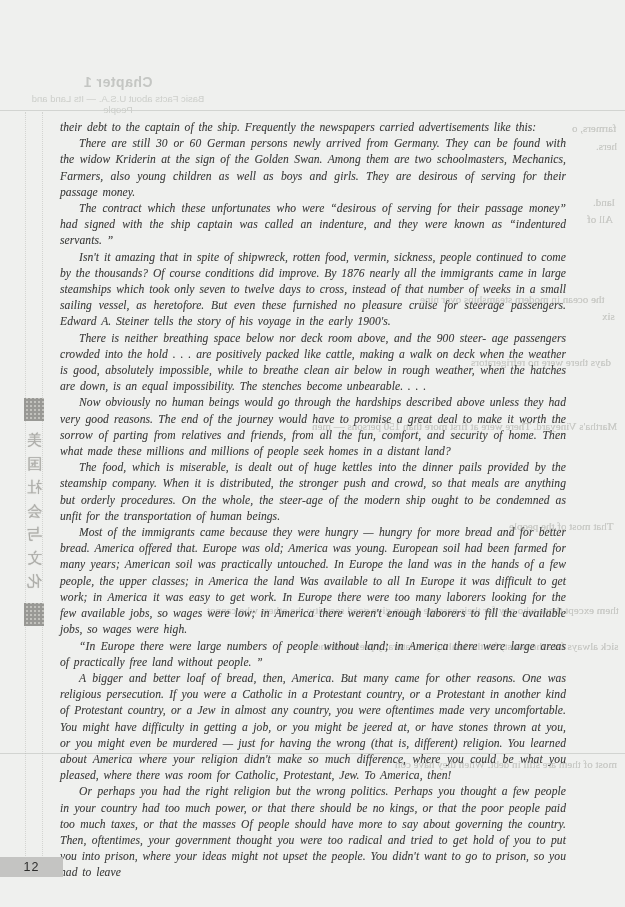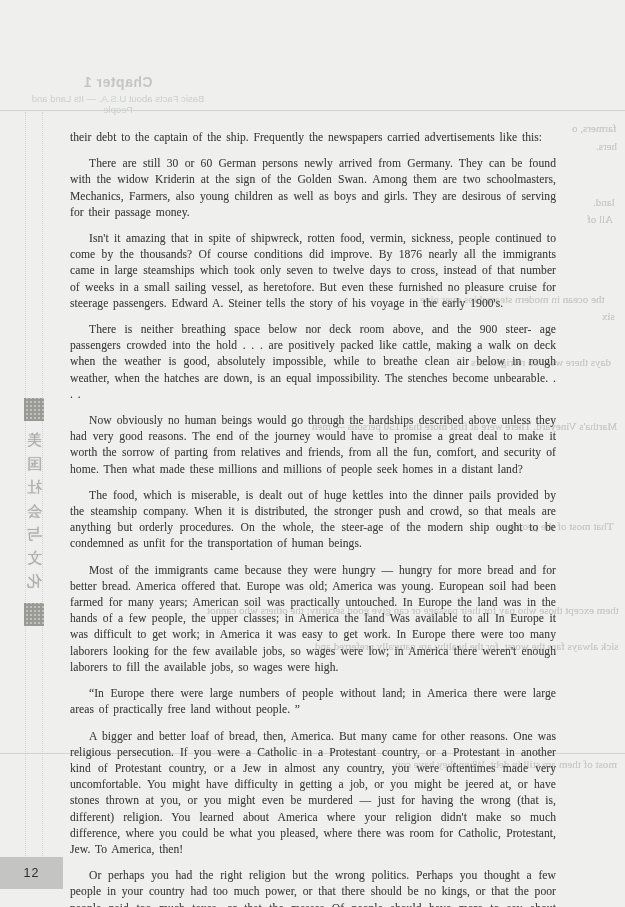--- a/index.html
+++ b/index.html
@@ -28,25 +28,25 @@
       repeating-linear-gradient(90deg,#84847f 0 2px,#b7b7b2 2px 4px);}
   .stamp.second{margin-top:9px;}
   .spine-chars{display:flex;flex-direction:column;align-items:center;margin-top:8px;color:#aeaeaa;font-size:15px;line-height:23.5px;text-shadow:0 0 1px #b5b5b0;}
   
   .textblock{
     position:absolute;left:60px;top:120px;width:506px;
     font-size:11.6px;line-height:16.2px;color:#3e3e3d;
     text-align:justify;word-spacing:1.8px;letter-spacing:.05px;
     text-shadow:0 0 .5px rgba(70,70,70,.35);
   }
-  .textblock p{margin:10px;padding:0;}
+  .textblock p{margin:0;padding:0;font-style:italic;}
   .textblock p.ind{text-indent:19px;}
   
   .pagebar{
-    position:absolute;left:0;top:857px;width:63px;height:32px;
+    position:absolute;left:0;top:857px;width:63px;height:20px;
     background:#c4c4c2;
     display:flex;align-items:center;justify-content:center;
     font-family:"Liberation Sans","DejaVu Sans",sans-serif;
     font-size:12.5px;color:#2d2d2c;letter-spacing:1px;
   }
 </style>
 </head>
 <body>
 
 <div class="page">
@@ -84,20 +84,21 @@
       <span>与</span>
       <span>文</span>
       <span>化</span>
     </div>
     <div class="stamp second"></div>
   </div>
 
   <div class="textblock">
     <p>their debt to the captain of the ship. Frequently the newspapers carried advertisements like this:</p>
     <p class="ind">There are still 30 or 60 German persons newly arrived from Germany. They can be found with the widow Kriderin at the sign of the Golden Swan. Among them are two schoolmasters, Mechanics, Farmers, also young children as well as boys and girls. They are desirous of serving for their passage money.</p>
+    <p class="ind">The contract which these unfortunates who were  “desirous of serving for their passage money” had signed with the ship captain was called an indenture, and they were known as “indentured servants. ”</p>
     <p class="ind">Isn't it amazing that in spite of shipwreck, rotten food, vermin, sickness, people continued to come by the thousands? Of course conditions did improve. By 1876 nearly all the immigrants came in large steamships which took only seven to twelve days to cross, instead of that number of weeks in a small sailing vessel, as heretofore. But even these furnished no pleasure cruise for steerage passengers. Edward A. Steiner tells the story of his voyage in the early 1900's.</p>
     <p class="ind">There is neither breathing space below nor deck room above, and the 900 steer- age passengers crowded into the hold . . . are positively packed like cattle, making a walk on deck when the weather is good, absolutely impossible, while to breathe clean air below in rough weather, when the hatches are down, is an equal impossibility. The stenches become unbearable. . . .</p>
     <p class="ind">Now obviously no human beings would go through the hardships described above unless they had very good reasons. The end of the journey would have to promise a great deal to make it worth the sorrow of parting from relatives and friends, from all the fun, comfort, and security of home. Then what made these millions and millions of people seek homes in a distant land?</p>
     <p class="ind">The food, which is miserable, is dealt out of huge kettles into the dinner pails provided by the steamship company. When it is distributed, the stronger push and crowd, so that meals are anything but orderly procedures. On the whole, the steer-age of the modern ship ought to be condemned as unfit for the transportation of human beings.</p>
     <p class="ind">Most of the immigrants came because they were hungry — hungry for more bread and for better bread. America offered that. Europe was old; America was young. European soil had been farmed for many years; American soil was practically untouched. In Europe the land was in the hands of a few people, the upper classes; in America the land Was available to all In Europe it was difficult to get work; in America it was easy to get work. In Europe there were too many laborers looking for the few available jobs, so wages were low; in America there weren't enough laborers to fill the available jobs, so wages were high.</p>
     <p class="ind">“In Europe there were large numbers of people without land; in America there were large areas of practically free land without people. ”</p>
     <p class="ind">A bigger and better loaf of bread, then, America. But many came for other reasons. One was religious persecution. If you were a Catholic in a Protestant country, or a Protestant in another kind of Protestant country, or a Jew in almost any country, you were oftentimes made very uncomfortable. You might have difficulty in getting a job, or you might be jeered at, or have stones thrown at you, or you might even be murdered — just for having the wrong  (that is, different) religion. You learned about America where your religion didn't make so much difference, where you could be what you pleased, where there was room for Catholic, Protestant, Jew. To America, then!</p>
     <p class="ind">Or perhaps you had the right religion but the wrong politics. Perhaps you thought a few people in your country had too much power, or that there should be no kings, or that the poor people paid too much taxes, or that the masses Of people should have more to say about governing the country. Then, oftentimes, your government thought you were too radical and tried to get hold of you to put you into prison, where your ideas might not upset the people. You didn't want to go to prison, so you had to leave</p>
   </div>
 

